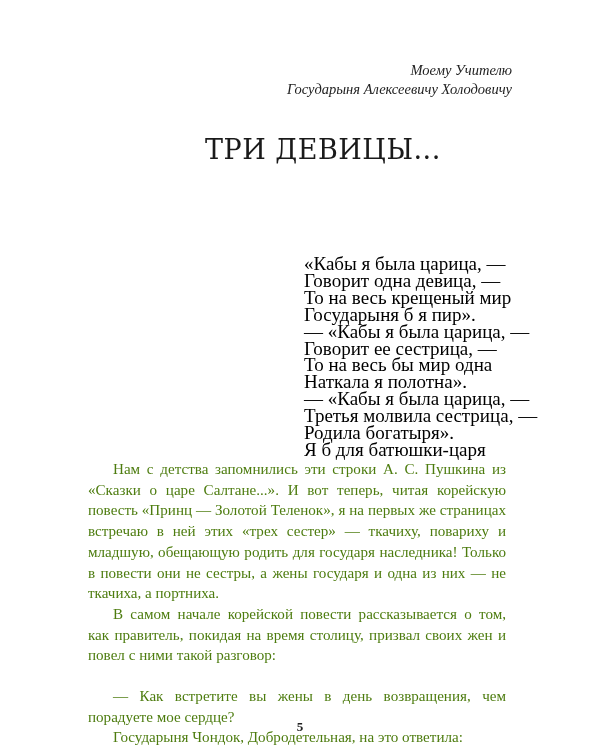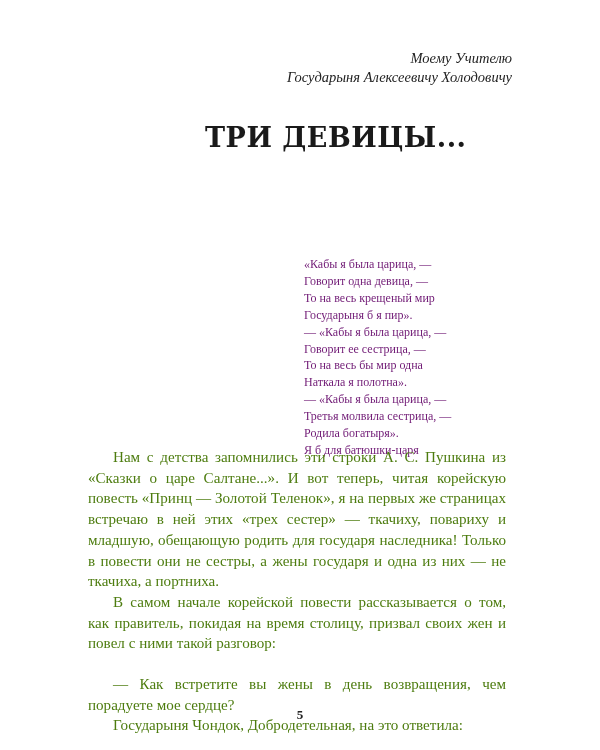--- a/index.html
+++ b/index.html
@@ -4,36 +4,36 @@
 <style>
   html, body { margin: 0; padding: 0; }
   body {
     width: 600px; height: 750px;
     background: #ffffff;
     color: #1e1e1e;
     font-family: "Liberation Serif", "DejaVu Serif", serif;
     position: relative;
     overflow: hidden;
   }
-  .page { position: absolute; left: 0; top: 4px; width: 600px; height: 664px; }
+  .page { position: absolute; left: 0; top: 16px; width: 600px; height: 664px; }
   .dedication {
     position: absolute; right: 88px; top: 45px;
     text-align: right; font-style: italic;
     font-size: 14.5px; line-height: 19px; color: #222;
   }
   .title {
     position: absolute; left: 205px; top: 118px;
     font-size: 27px; letter-spacing: 0.5px; color: #1a1a1a;
     font-family: "DejaVu Serif", "Liberation Serif", serif;
-    font-weight: bold;
+    font-weight: normal;
     text-align: center;
   }
   .epigraph {
     position: absolute; left: 304px; top: 240px;
-    font-size: 12px; line-height: 16.9px; color: #701a75; margin-top: 12px;
+    font-size: 19px; line-height: 16.9px; color: #000000;
   }
   .epigraph div { white-space: nowrap; }
   .body-text {
     position: absolute; left: 88px; top: 443px; width: 418px;
     font-size: 15.1px; line-height: 20.7px; color: #4d7c0f;
     text-align: justify;
   }
   .body-text p { margin: 0; text-indent: 25px; }
   .body-text .gap { height: 20px; }
   .page-number {

